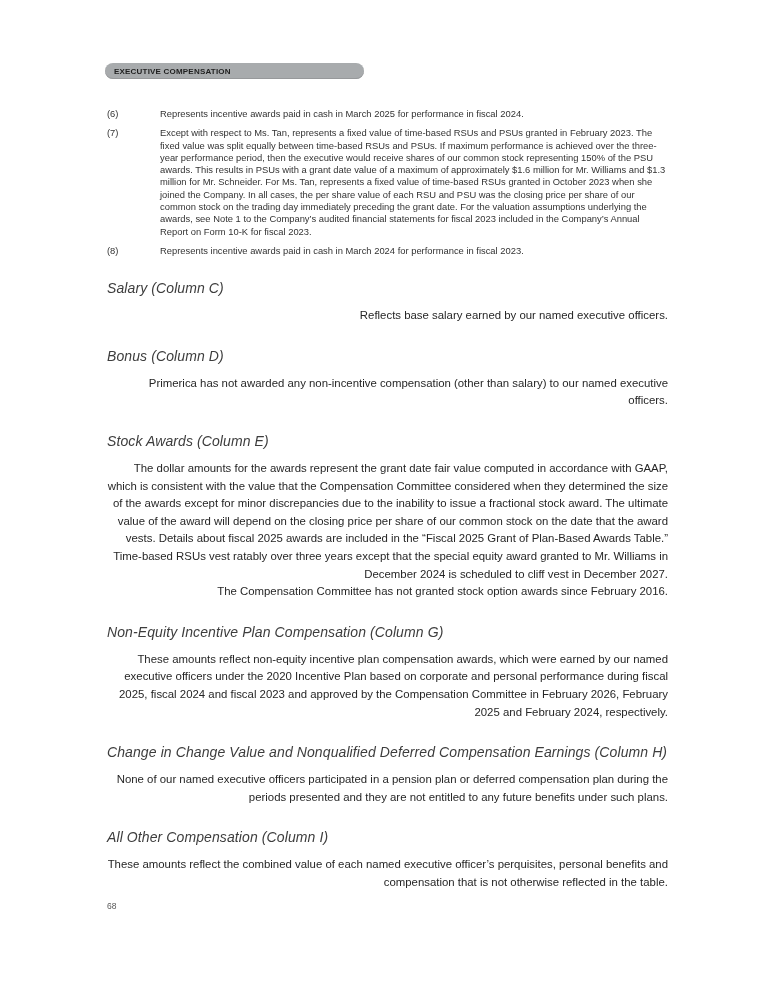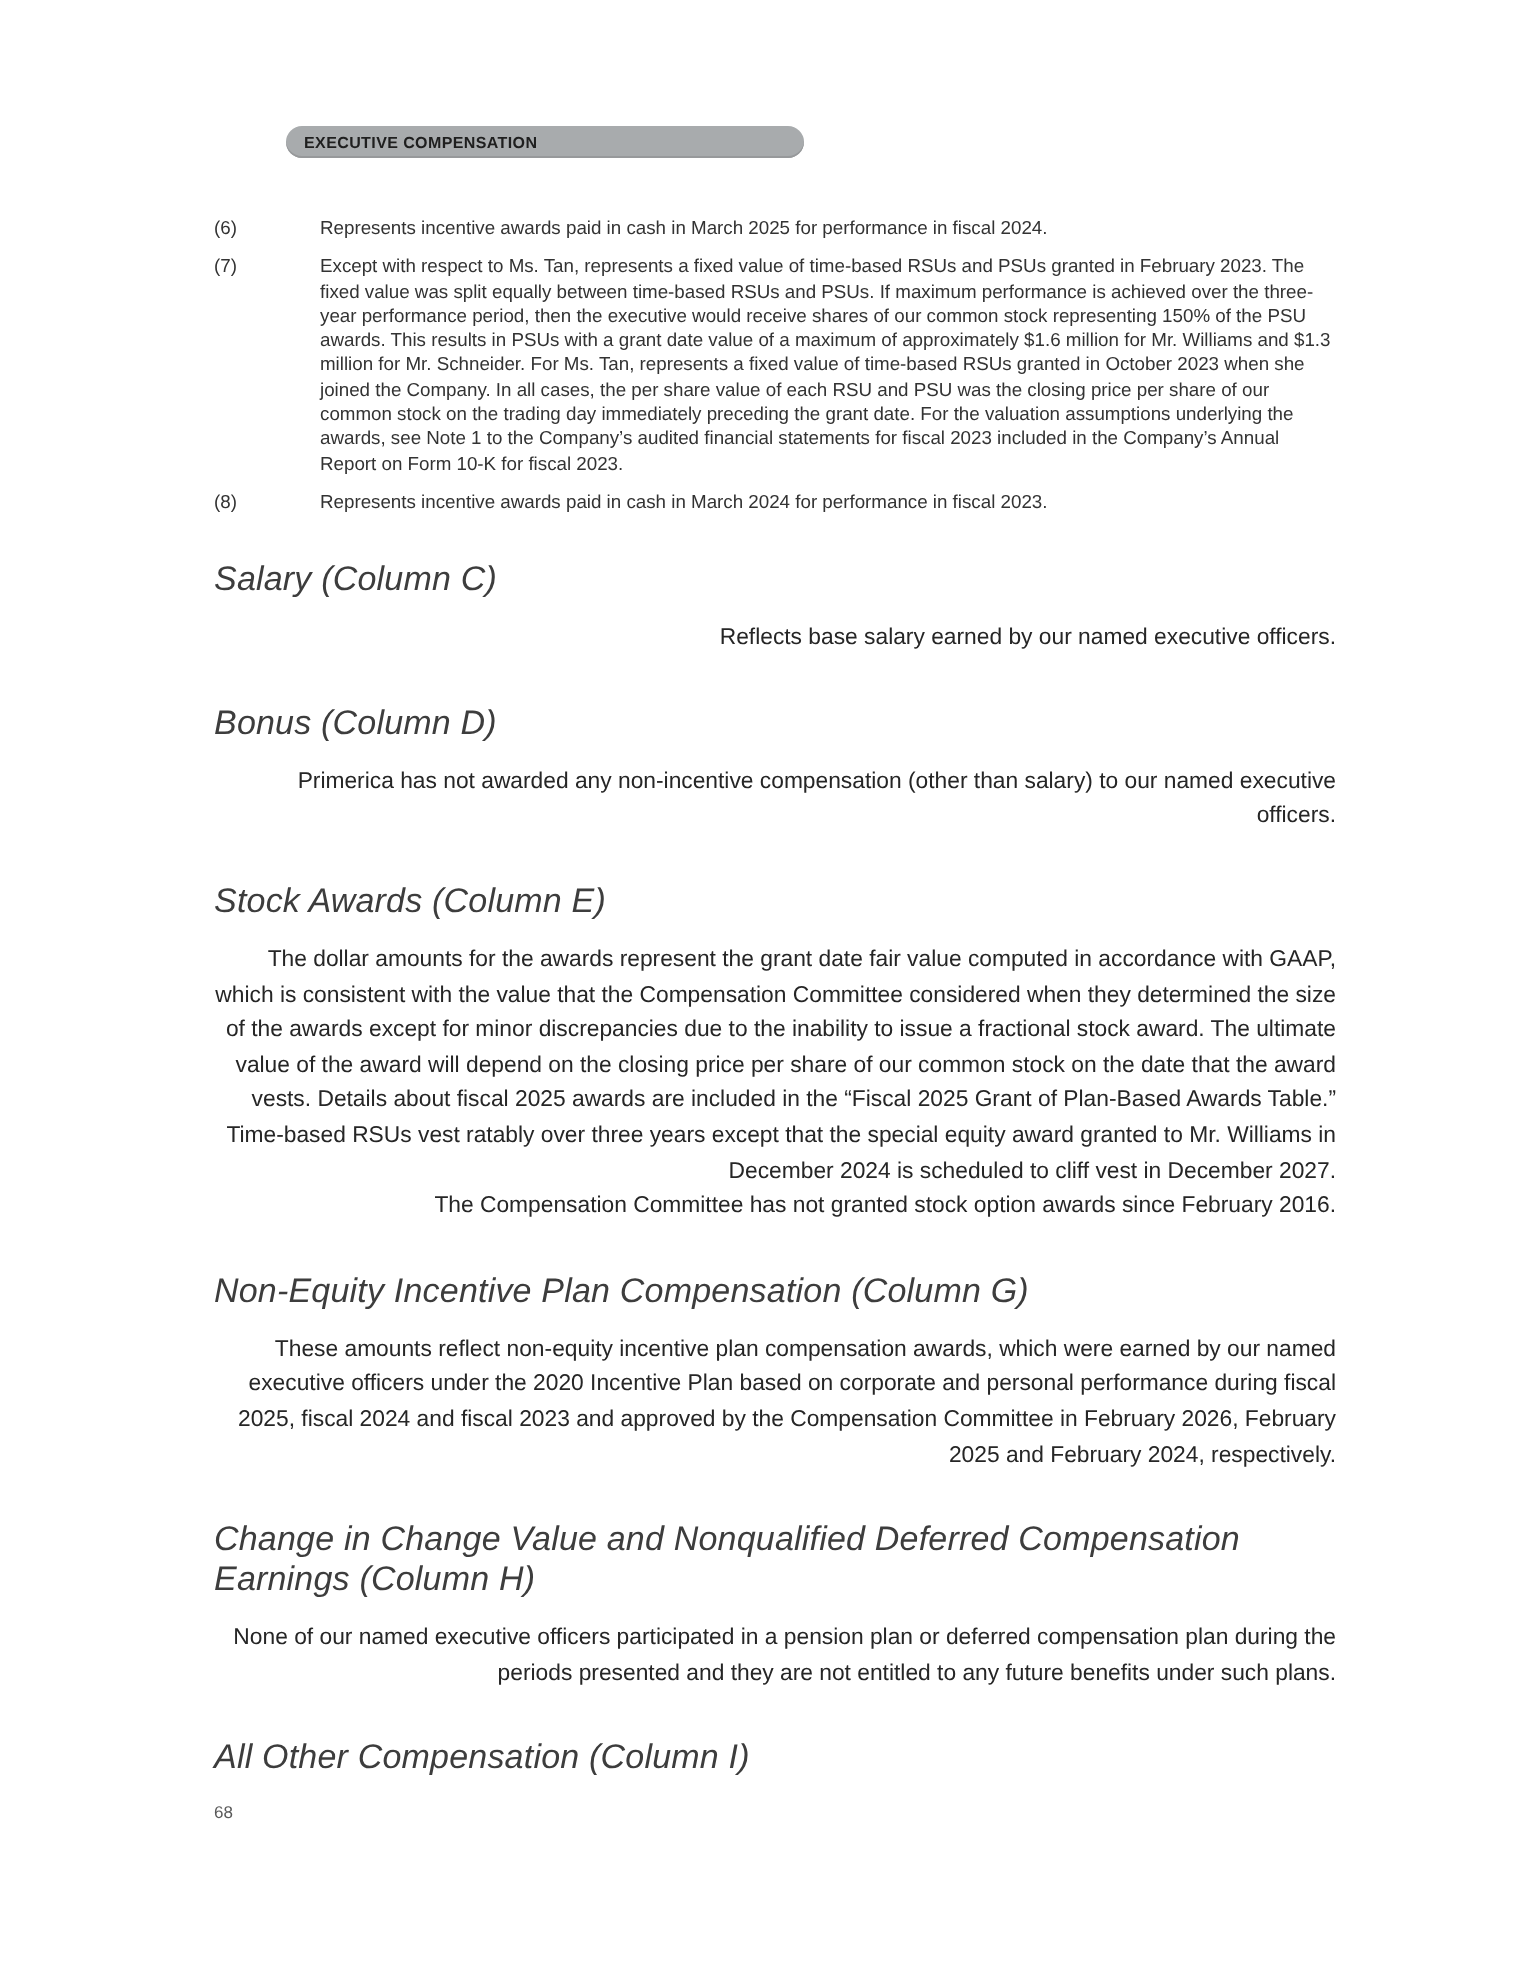--- a/index.html
+++ b/index.html
@@ -17,21 +17,20 @@
     left: 105px;
     top: 63px;
     width: 259px;
     height: 16px;
     background: #a8abad;
     border-radius: 8px;
     display: flex;
     align-items: center;
     padding-left: 9px;
     box-shadow: inset 0 -1px 0 #97999b;
-    margin-left: 38px;
   }
   .banner-label {
     font-size: 8px;
     font-weight: 700;
     color: #1f1f1f;
     letter-spacing: 0.2px;
   }
   .content {
     position: absolute;
     left: 107px;
@@ -43,21 +42,21 @@
     font-size: 9.4px;
     line-height: 12.3px;
     color: #333333;
     margin-bottom: 7px;
   }
   .fn-num { width: 21px; flex-shrink: 0; }
   .fn-text { flex: 1; margin-left: 32px; }
   .section h2 {
     font-style: italic;
     font-weight: 300;
-    font-size: 17px;
+    font-size: 14px;
     color: #3d3d3d;
     letter-spacing: 0.1px;
     margin: 23px 0 11px 0;
   }
   .section p {
     font-size: 11.4px;
     line-height: 17.6px;
     color: #262626;
     margin: 0;
     text-align: right;
@@ -118,19 +117,20 @@
       <p>These amounts reflect non-equity incentive plan compensation awards, which were earned by our named executive officers under the 2020 Incentive Plan based on corporate and personal performance during fiscal 2025, fiscal 2024 and fiscal 2023 and approved by the Compensation Committee in February 2026, February 2025 and February 2024, respectively.</p>
     </div>
 
     <div class="section">
       <h2>Change in Change Value and Nonqualified Deferred Compensation Earnings (Column H)</h2>
       <p>None of our named executive officers participated in a pension plan or deferred compensation plan during the periods presented and they are not entitled to any future benefits under such plans.</p>
     </div>
 
     <div class="section">
       <h2>All Other Compensation (Column I)</h2>
+      <p>These amounts reflect the combined value of each named executive officer’s perquisites, personal benefits and compensation that is not otherwise reflected in the table.</p>
     </div>
 
   </div>
 
   <div class="page-number">68</div>
 
 </div>
 
 </body></html>

